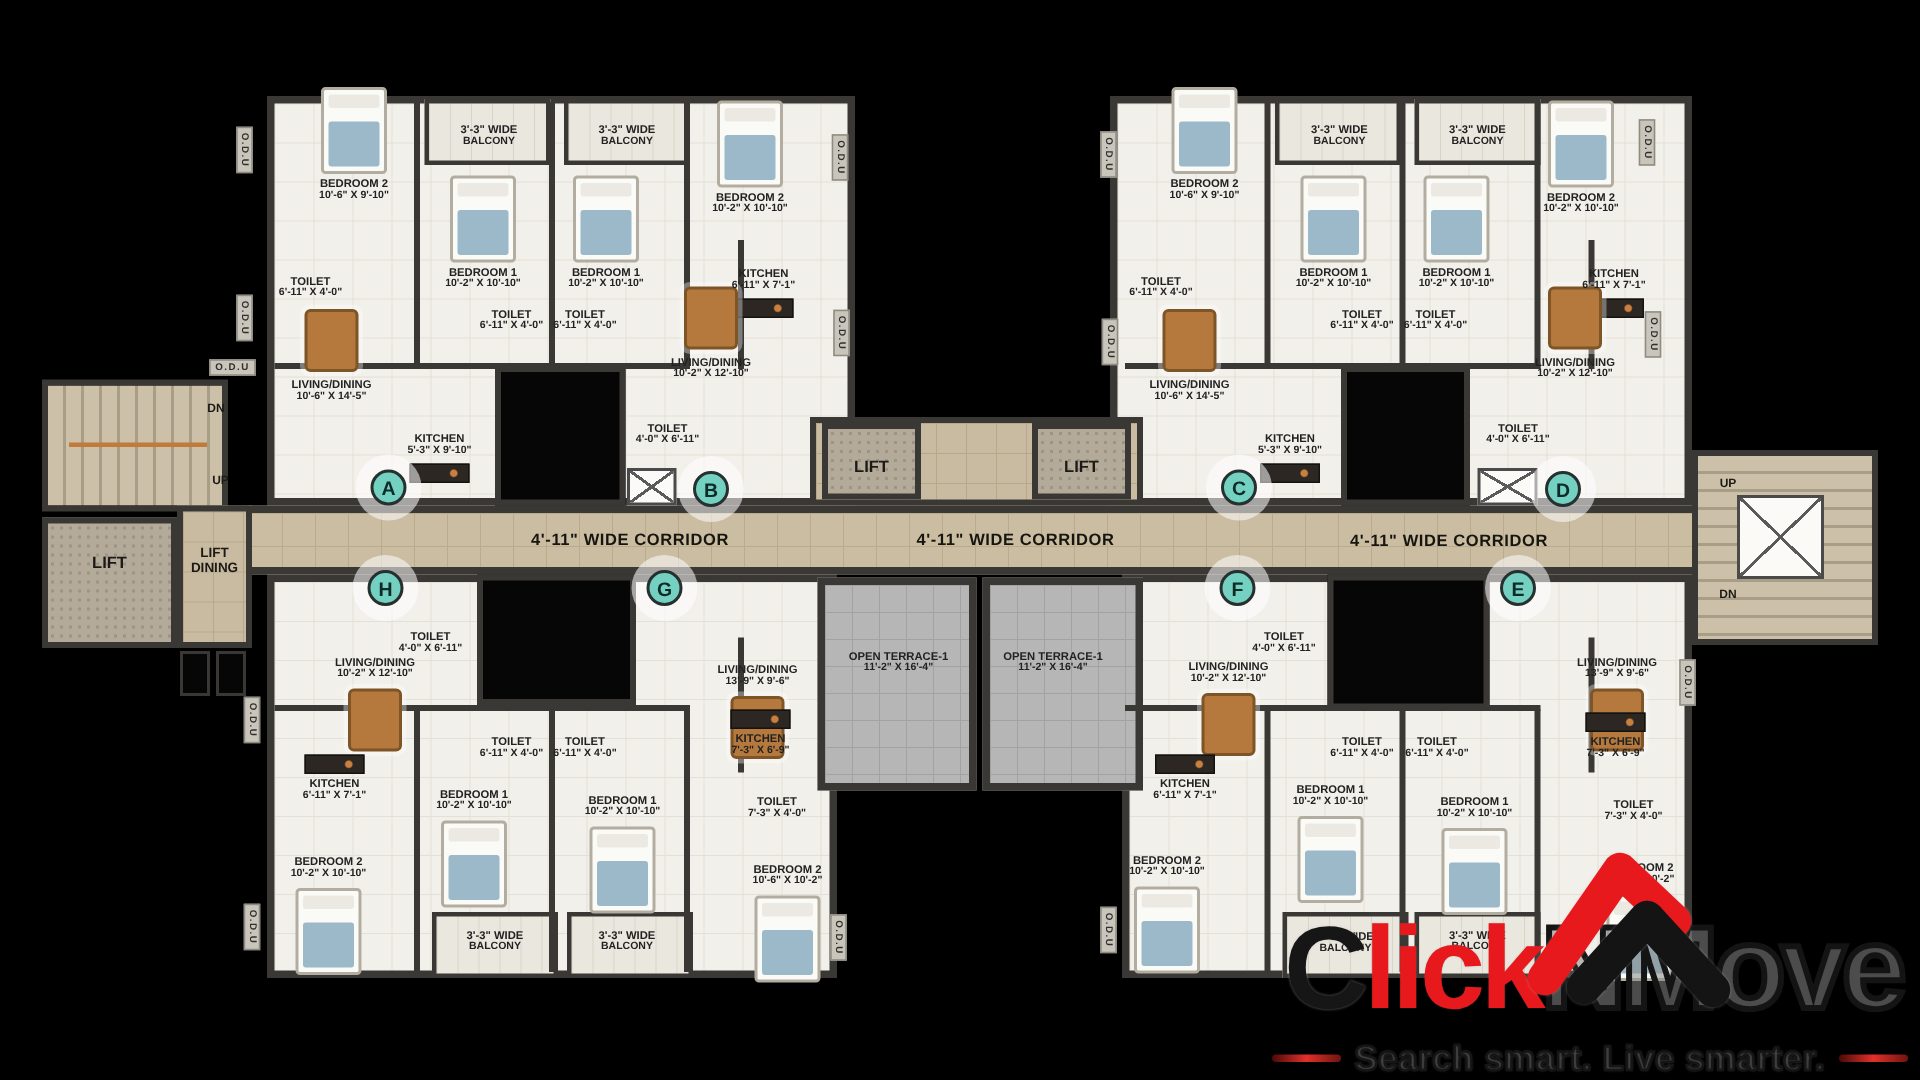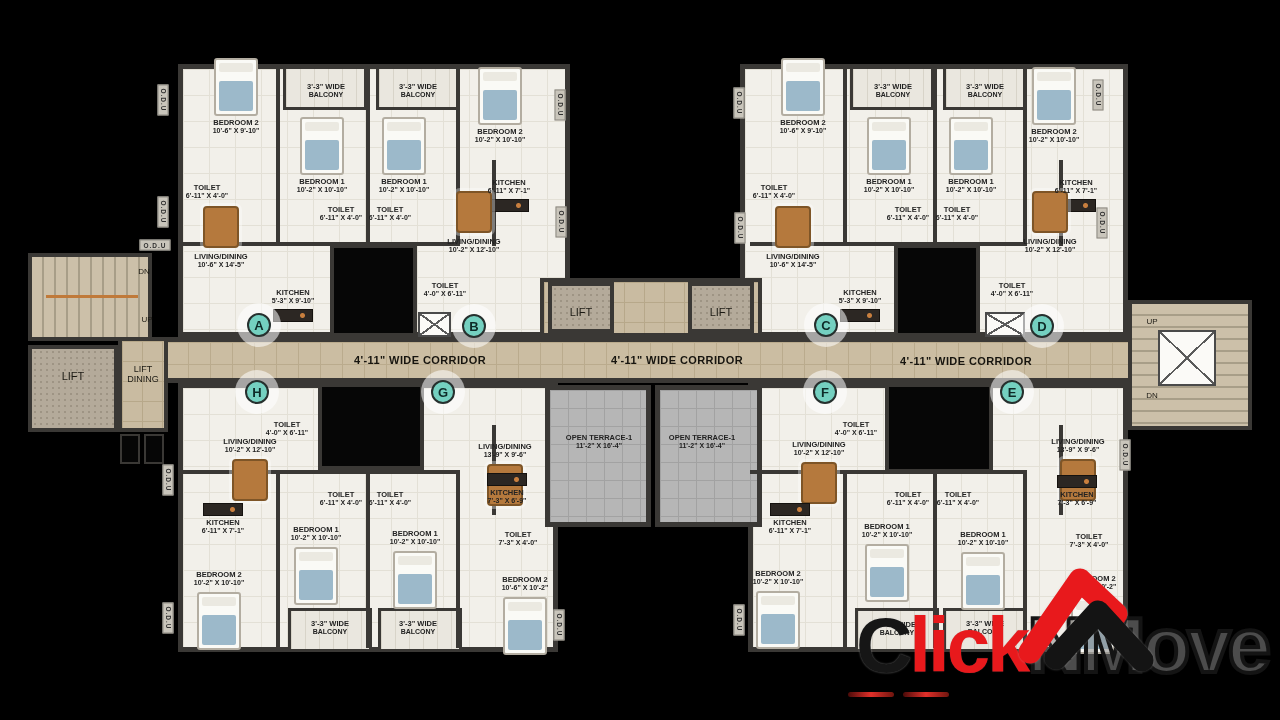--- a/index.html
+++ b/index.html
@@ -47,21 +47,21 @@
         box-shadow:0 0 0 3px rgba(255,255,255,.35);}
   .counter{background:#2c2723;border:1px solid #15120f;z-index:4;
         background-image:radial-gradient(circle at 75% 50%,#c97f3e 2px,transparent 3px);}
 
   .rlabel{z-index:6;text-align:center;color:#222;white-space:nowrap;
         transform:translate(-50%,-50%);font-weight:bold;font-size:7.5px;line-height:1.25;}
   .rlabel .l2{font-size:7px;font-weight:700;}
   .corr{z-index:6;transform:translate(-50%,-50%);white-space:nowrap;color:#17150f;
         font-weight:bold;font-size:11px;letter-spacing:.4px;}
   .clabel{z-index:6;transform:translate(-50%,-50%);text-align:center;color:#1c1a14;
-        font-weight:normal;line-height:1.15;}
+        font-weight:bold;line-height:1.15;}
   .odu{z-index:6;transform:translate(-50%,-50%);writing-mode:vertical-rl;
         font-weight:bold;font-size:6.5px;letter-spacing:1px;color:#2f2f2f;
         background:#c9c5bb;border:1px solid #8e8b83;padding:3px 1px;}
   .odu.h{writing-mode:horizontal-tb;padding:1px 3px;}
   .halo{border-radius:50%;background:rgba(255,255,255,.55);z-index:5;}
   .ucircle{border-radius:50%;background:#74d0c0;border:2px solid #26302e;z-index:7;
         display:flex;align-items:center;justify-content:center;
         font-weight:bold;font-size:13px;color:#0e2b28;}
 
   .logo{position:absolute;left:848px;top:550px;width:430px;height:170px;z-index:40;}
@@ -519,16 +519,17 @@
     </div>
 
   <div class="logo">
     <svg class="roof" viewBox="0 0 150 110" style="overflow:visible">
       <polyline points="12,98 62,26 98,60" fill="none" stroke="#e8191c" stroke-width="23" stroke-linecap="round" stroke-linejoin="round"></polyline>
       <polyline points="38,104 80,58 124,106" fill="none" stroke="#141414" stroke-width="23" stroke-linecap="round" stroke-linejoin="round"></polyline>
     </svg>
     <div class="wordmark"><span class="lg-c">C</span><span class="lg-lick">lick</span><span class="lg-nmove">NMove</span></div>
     <div class="tagrow">
       <span class="dash"></span>
+      <span class="tagline">Search smart. Live smarter.</span>
       <span class="dash"></span>
     </div>
   </div>
 </div>
 
 </body></html>

